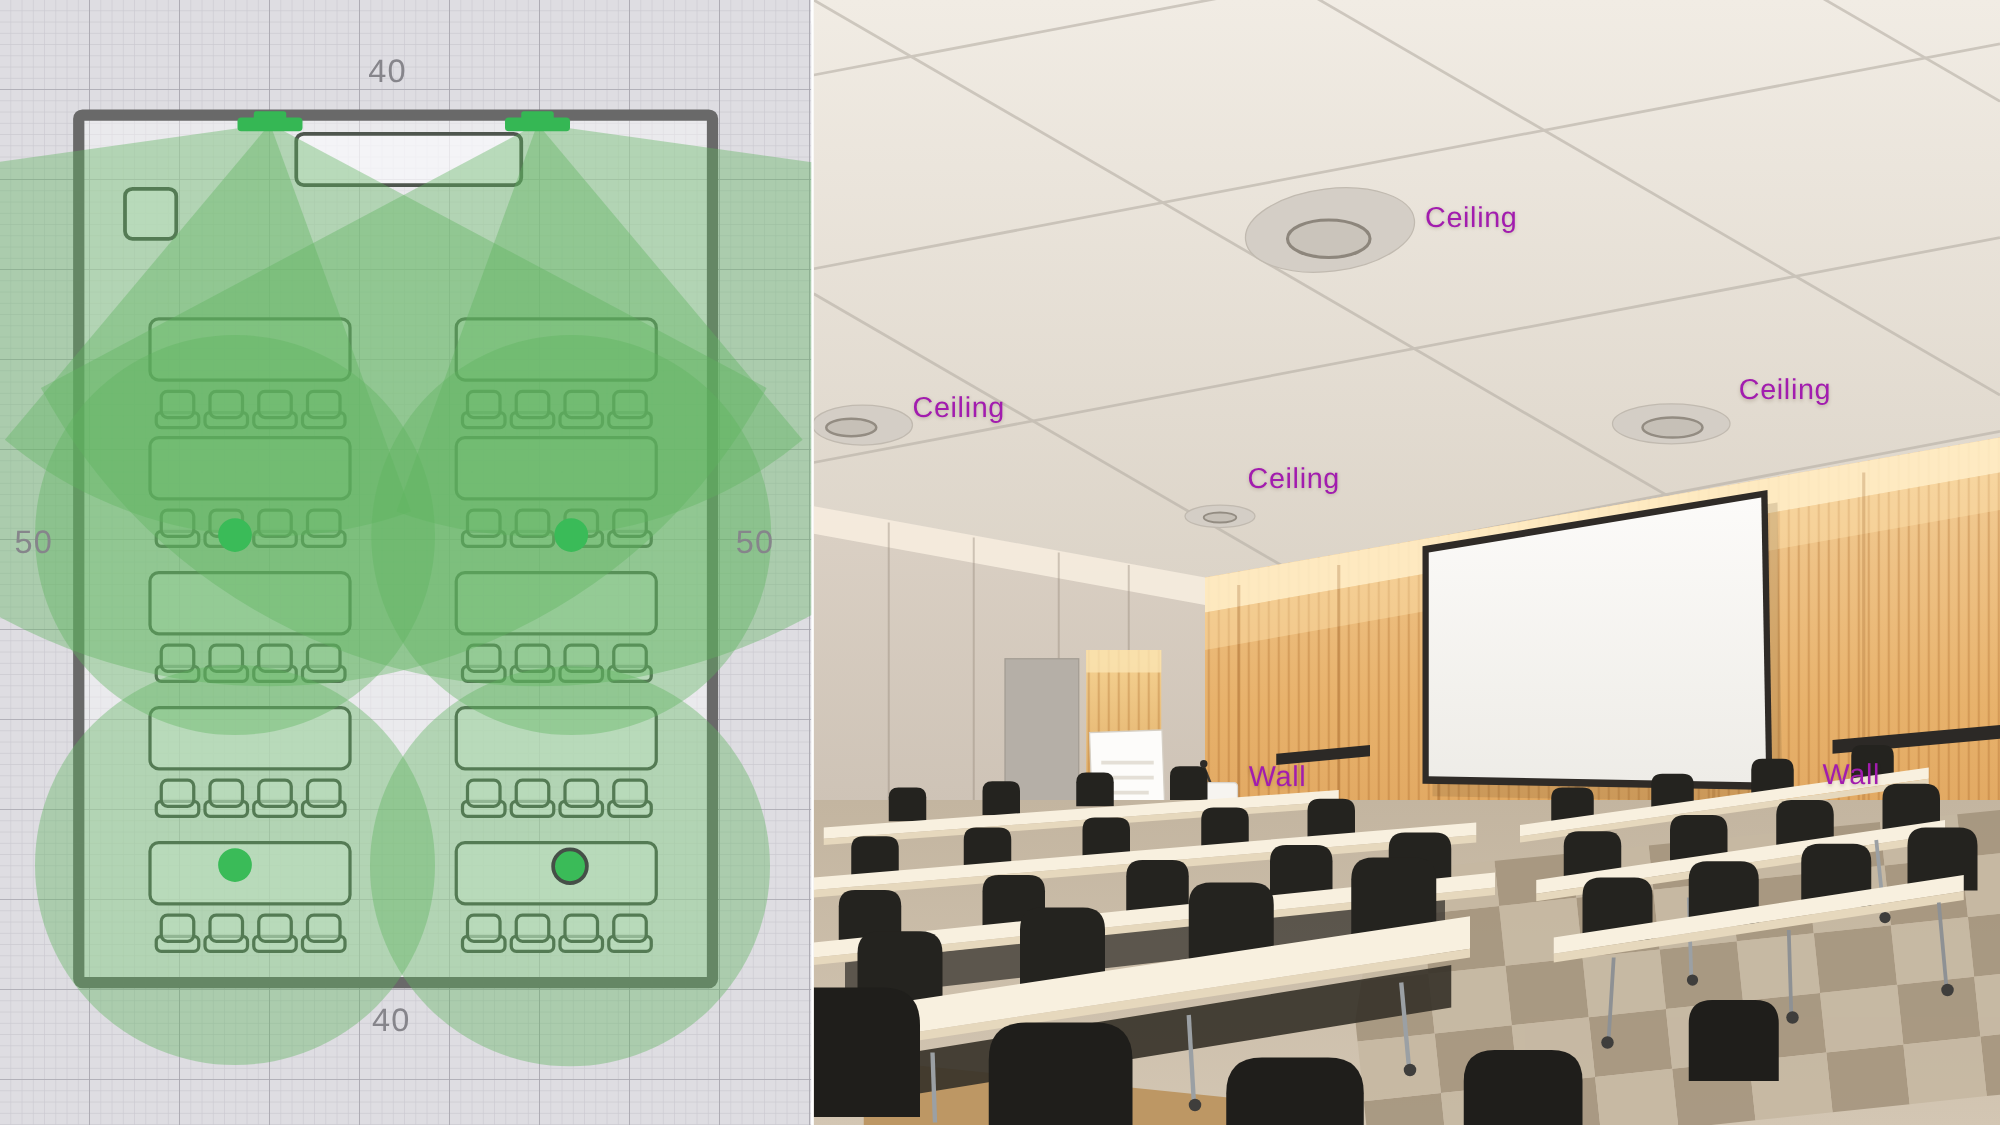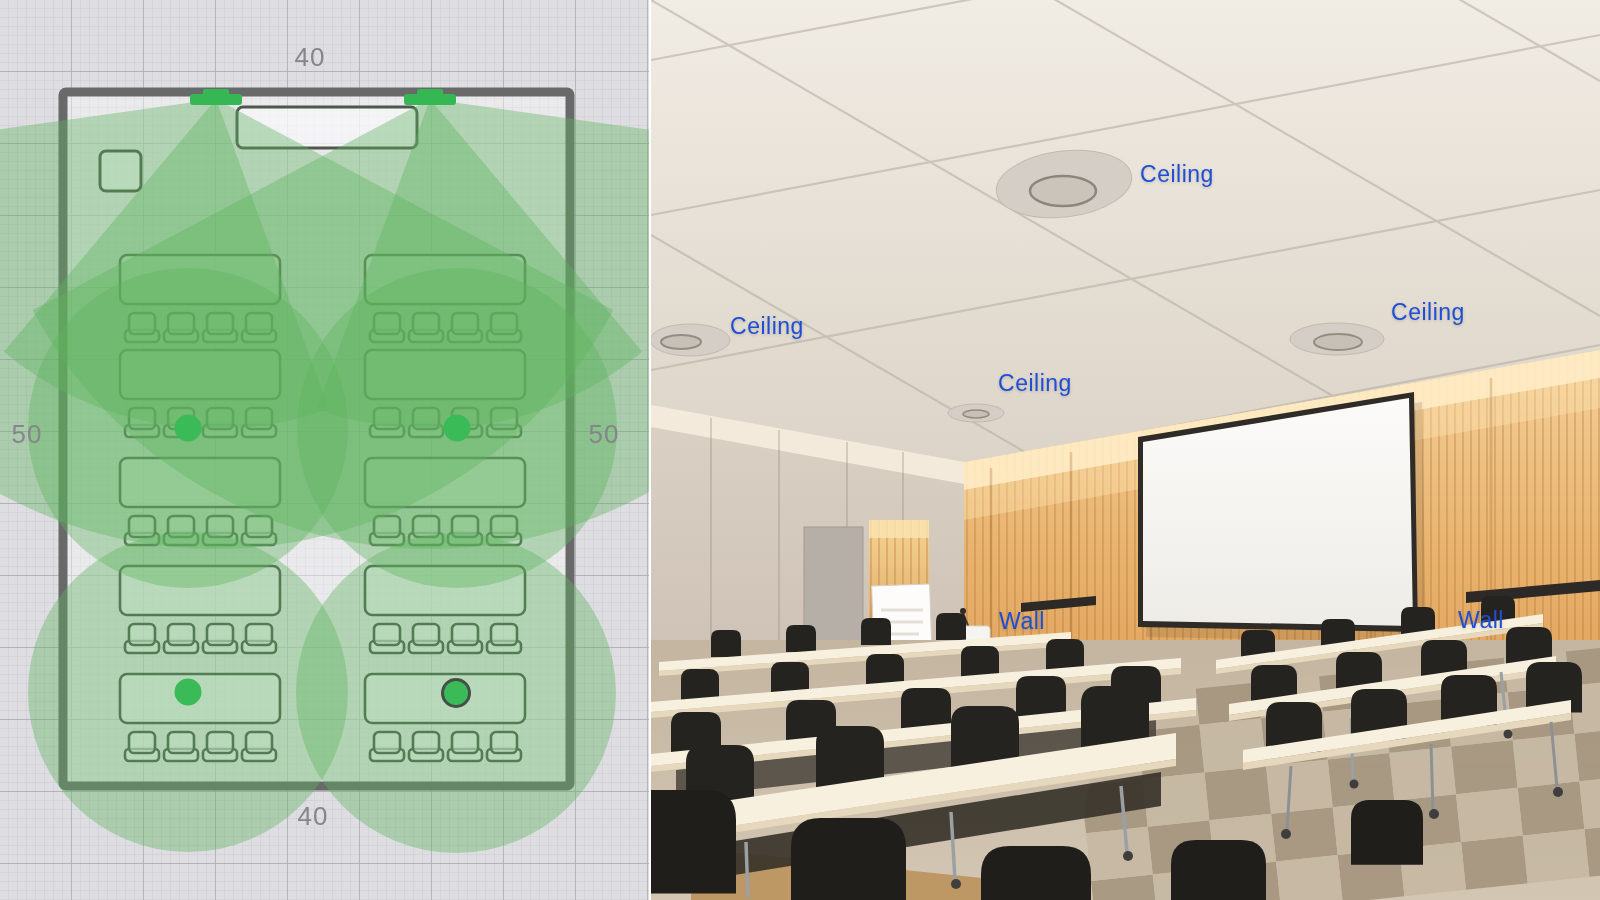--- a/index.html
+++ b/index.html
@@ -5,21 +5,21 @@
   html,body{margin:0;padding:0;background:#fff;}
   #stage{position:relative;width:1600px;height:900px;overflow:hidden;
          font-family:"Liberation Sans",sans-serif;display:flex;}
   
   #plan-panel{position:relative;width:649px;height:900px;background:#dedde2;flex:0 0 auto;border-radius:20px;}
   .dim{position:absolute;transform:translate(-50%,-50%);color:#86858b;font-size:26px;
        letter-spacing:1px;user-select:none;}
   #divider{width:2px;height:900px;background:#ffffff;flex:0 0 auto;}
   
   #photo-panel{position:relative;width:949px;height:900px;overflow:hidden;background:#e8e2d9;flex:0 0 auto;}
-  .ph-label{position:absolute;transform:translate(-50%,-50%);color:#1d4ed8;font-size:23px;
+  .ph-label{position:absolute;transform:translate(-50%,-50%);color:#a21caf;font-size:23px;
             font-weight:500;letter-spacing:.5px;text-shadow:0 1px 3px rgba(80,60,30,.25);
             user-select:none;white-space:nowrap;}
   svg{display:block;}
 </style>
 </head>
 <body>
 
 <div id="stage">
 
   <div id="plan-panel">

